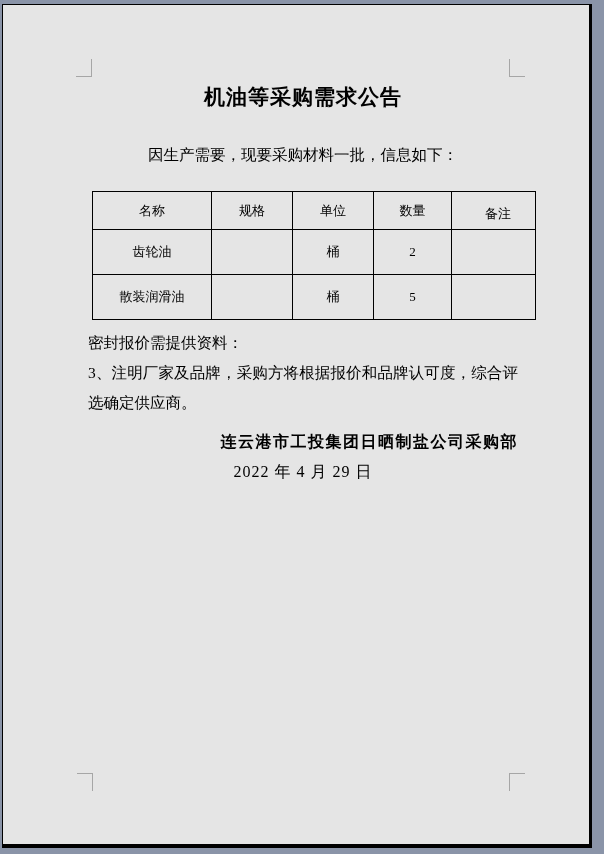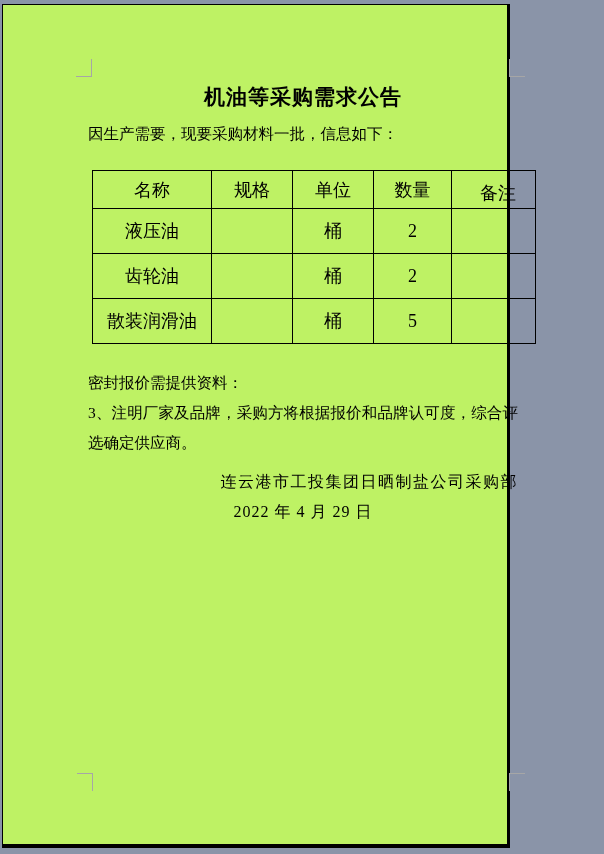--- a/index.html
+++ b/index.html
@@ -6,22 +6,22 @@
   html, body {
     width: 604px; height: 854px;
     background: #8a94a8;
     font-family: "Liberation Serif", "DejaVu Serif", serif;
     overflow: hidden;
     position: relative;
   }
   .page {
     position: absolute;
     left: 2px; top: 4px;
-    width: 508px; height: 844px;
-    background: #bef264;
+    width: 590px; height: 844px;
+    background: #e5e5e5;
     border: 1px solid #000000;
     border-right-width: 3px;
     border-bottom-width: 4px;
   }
   .crop-mark { position: absolute; width: 16px; height: 18px; }
   .crop-tl { left: 73px;  top: 54px;  border-right: 1px solid #a6a6a6; border-bottom: 1px solid #a6a6a6; }
   .crop-tr { left: 506px; top: 54px;  border-left: 1px solid #a6a6a6;  border-bottom: 1px solid #a6a6a6; }
   .crop-bl { left: 74px;  top: 768px; border-top: 1px solid #a6a6a6;   border-right: 1px solid #a6a6a6; }
   .crop-br { left: 506px; top: 768px; border-top: 1px solid #a6a6a6;   border-left: 1px solid #a6a6a6; }
   .content {
@@ -32,62 +32,64 @@
   }
   .title {
     margin-top: 6px;
     text-align: center;
     font-size: 21px;
     font-weight: bold;
     letter-spacing: 1px;
     line-height: 28px;
   }
   .intro {
-    margin-top: 11px;
+    margin-top: 32px;
     font-size: 15.5px;
     line-height: 24px;
+    text-align: center;
   }
   table.req-table {
     margin: 24px 0 0 4px;
     border-collapse: collapse;
     table-layout: fixed;
     width: 443px;
-    font-size: 18px;
+    font-size: 13px;
     border-radius: 30px;
   }
   table.req-table td {
     border: 1px solid #000000;
     text-align: center;
     vertical-align: middle;
     overflow: hidden;
   }
   .col-name { width: 119px; }
   .col-spec { width: 81px; }
   .col-unit { width: 81px; }
   .col-qty  { width: 78px; }
   .col-note { width: 84px; }
   tr.hdr-row  { height: 38px; }
   tr.data-row { height: 45px; }
   td.hdr-note {
     vertical-align: top;
     text-align: left;
     padding: 6px 0 0 9px;
   }
-  .body-text { margin-top: 24px; }
+  .body-text { margin-top: 8px; }
   .body-text p {
     font-size: 15.5px;
     line-height: 30px;
     text-align: justify;
   }
   .signature {
     margin-top: 9px;
     text-align: right;
     font-size: 16px;
     letter-spacing: 1.5px;
     line-height: 30px;
+    font-weight: bold;
   }
   .date-line {
     text-align: center;
     font-size: 16px;
     letter-spacing: 1px;
     line-height: 30px;
   }
 </style>
 </head>
 <body>
@@ -115,27 +117,20 @@
       </colgroup>
       <tbody>
         <tr class="hdr-row">
           <td>名称</td>
           <td>规格</td>
           <td>单位</td>
           <td>数量</td>
           <td class="hdr-note">备注</td>
         </tr>
         <tr class="data-row">
-          <td>液压油</td>
-          <td></td>
-          <td>桶</td>
-          <td>2</td>
-          <td></td>
-        </tr>
-        <tr class="data-row">
           <td>齿轮油</td>
           <td></td>
           <td>桶</td>
           <td>2</td>
           <td></td>
         </tr>
         <tr class="data-row">
           <td>散装润滑油</td>
           <td></td>
           <td>桶</td>

